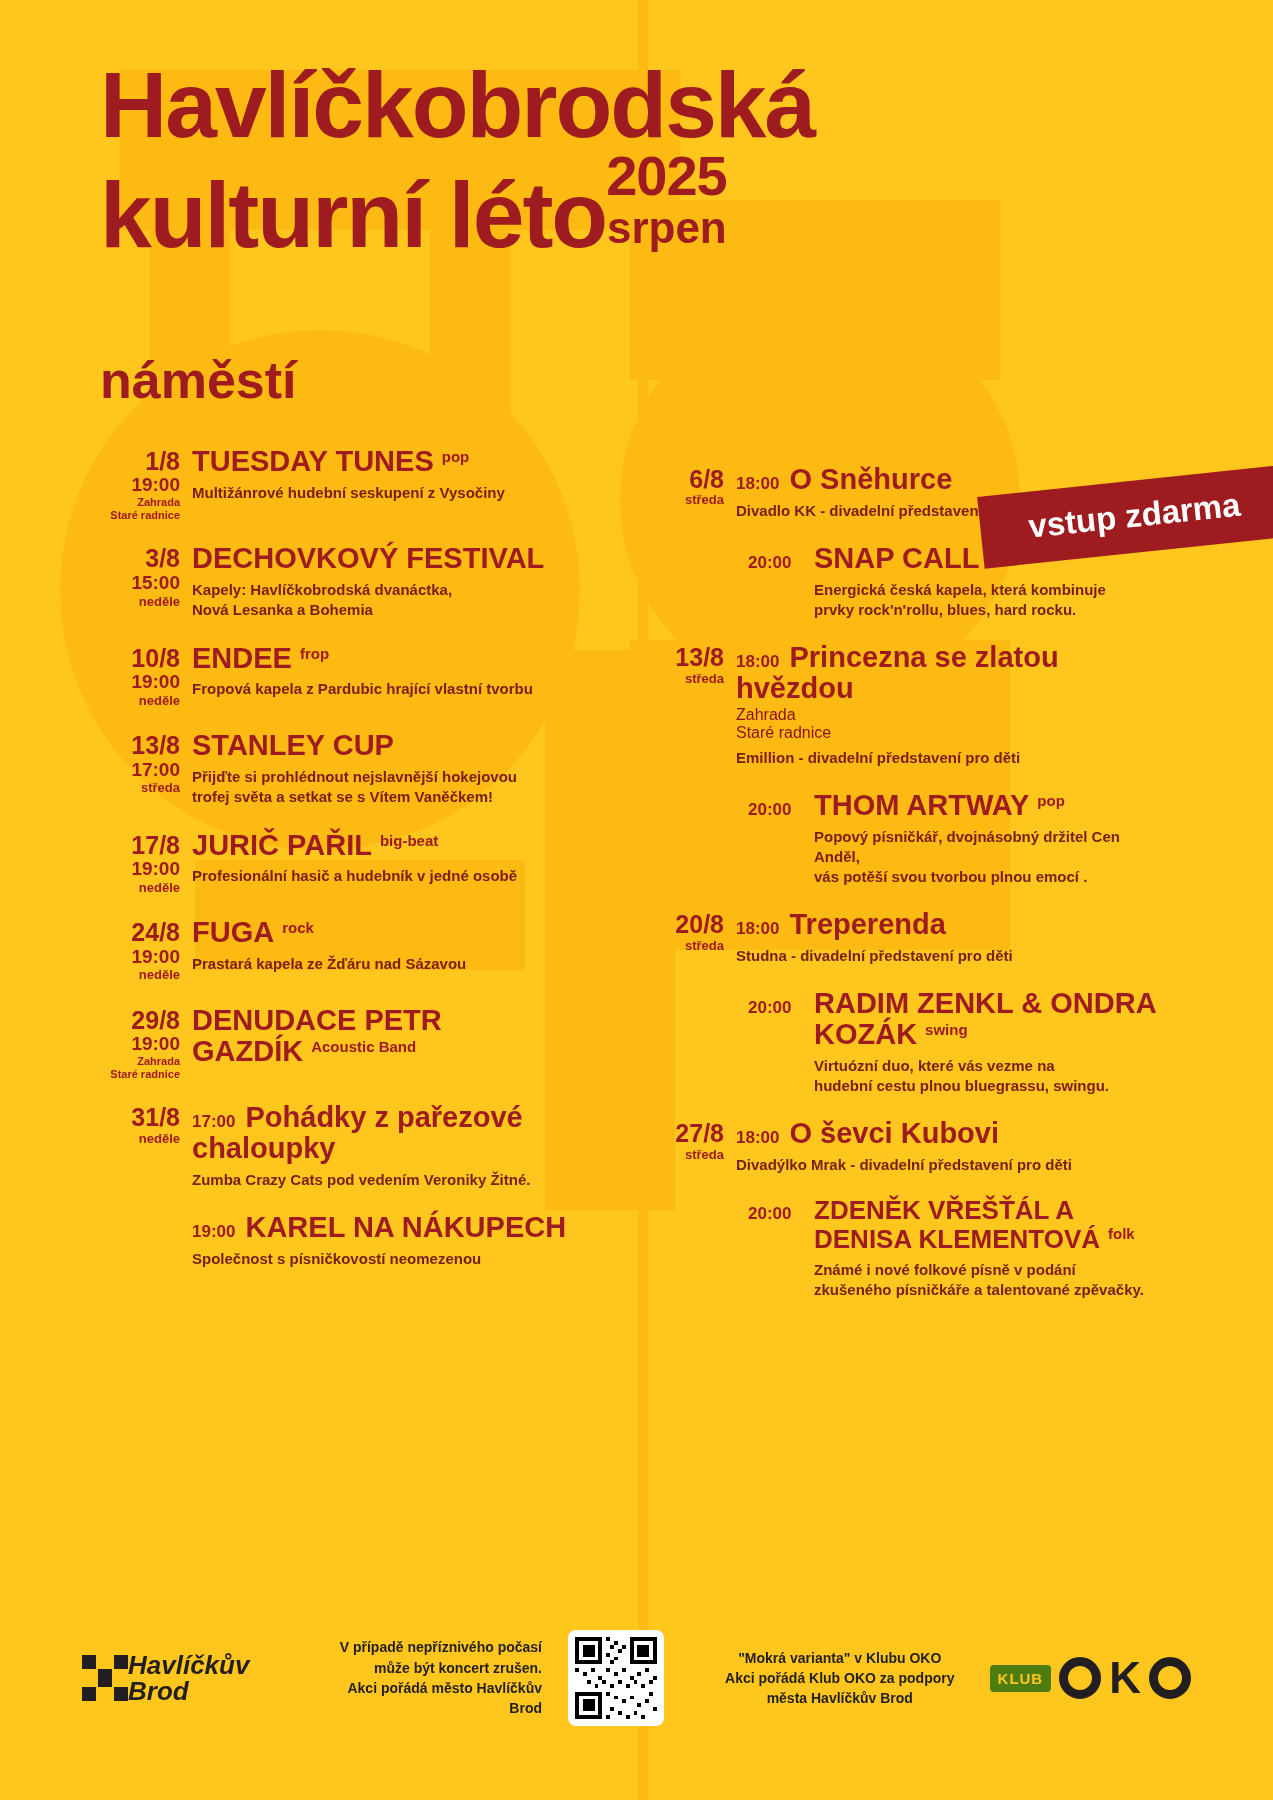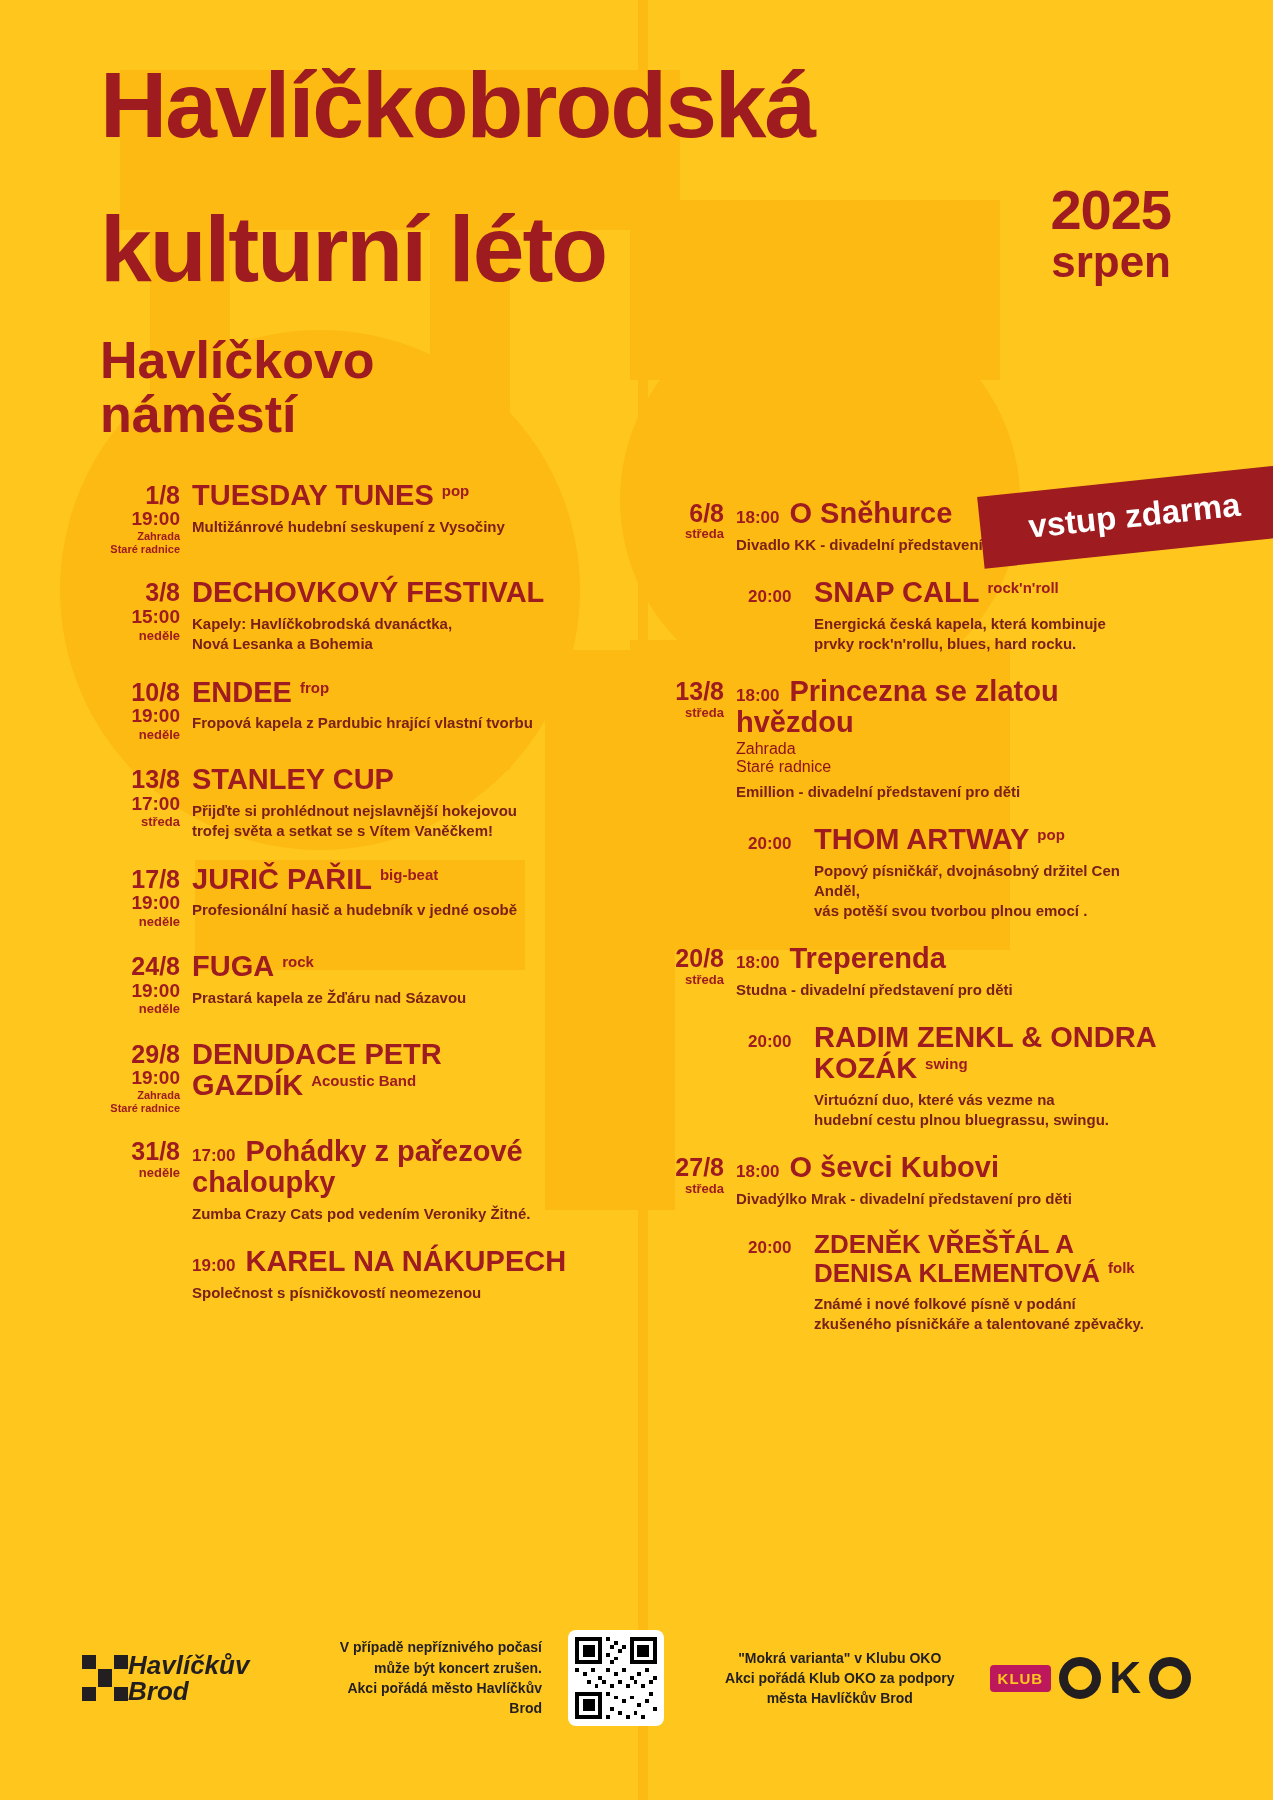--- a/index.html
+++ b/index.html
@@ -44,22 +44,21 @@
   .title-line {
     font-size: 93px;
     font-weight: bold;
     line-height: 0.93;
     letter-spacing: -2px;
     color: #9E1B20;
   }
   .title-row2 {
     display: flex;
     align-items: flex-end;
-    justify-content: space-between;
-    margin-top: 34px;
+    justify-content: flex-start;
   }
   .year-block {
     text-align: right;
     padding-bottom: 6px;
     padding-right: 2px;
   }
   .year {
     font-size: 56px;
     font-weight: bold;
     line-height: 1;
@@ -209,21 +208,21 @@
   }
   .qr svg { display: block; }
   .foot-note2 {
     font-size: 14px; font-weight: bold; line-height: 1.45;
     color: #231F20; text-align: center; flex: 1;
   }
   .logo-oko {
     display: flex; align-items: center; gap: 8px;
   }
   .logo-oko .klub {
-    background: #be185d; color: #FFC61E; font-size: 15px; font-weight: bold;
+    background: #4d7c0f; color: #FFC61E; font-size: 15px; font-weight: bold;
     padding: 5px 8px; border-radius: 4px; letter-spacing: 1px;
   }
   .logo-oko .ring {
     width: 42px; height: 42px; border-radius: 50%;
     border: 9px solid #231F20;
   }
   .logo-oko .kk {
     font-size: 44px; font-weight: bold; color: #231F20; line-height: 1;
   }
 </style>
@@ -248,21 +247,21 @@
   <div class="title-block">
     <div class="title-line">Havlíčkobrodská</div>
     <div class="title-row2">
       <div class="title-line">kulturní léto</div>
       <div class="year-block">
         <div class="year">2025</div>
         <div class="month">srpen</div>
       </div>
     </div>
     <div class="venue">
-      <span>Havlíčkovo</span><br>
+      <br>
       <span>náměstí</span>
     </div>
   </div>
 
   <div class="ribbon">vstup zdarma</div>
 
   <div class="columns">
 
     <div class="col left">
 

